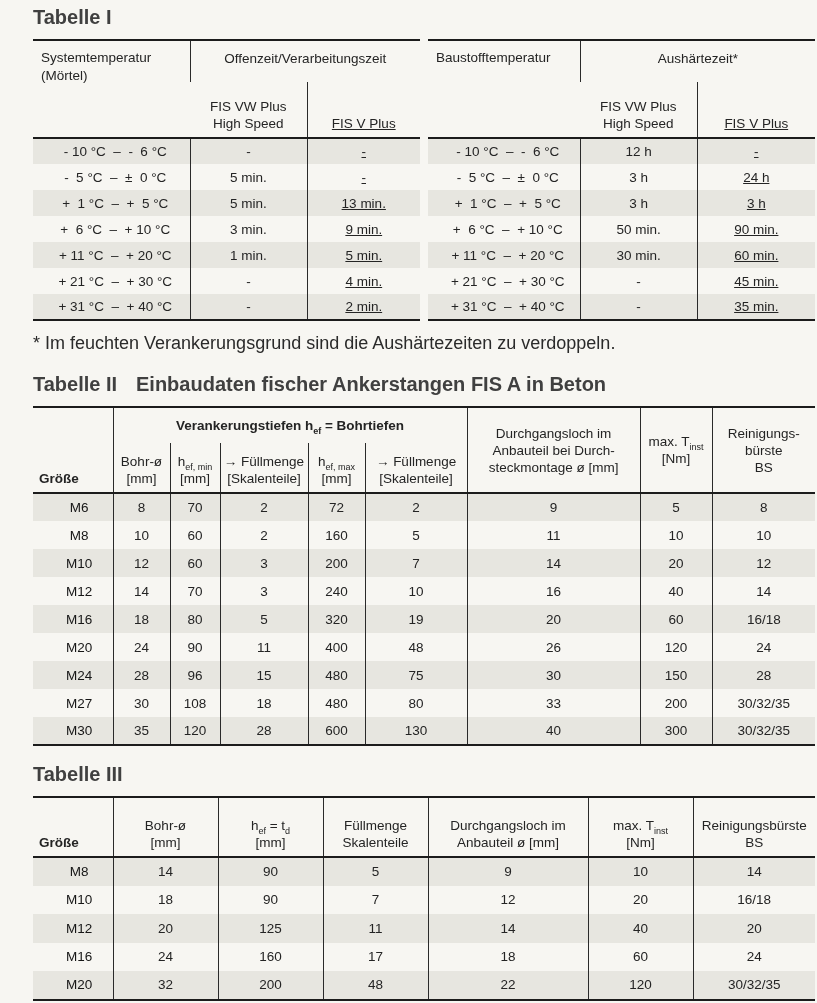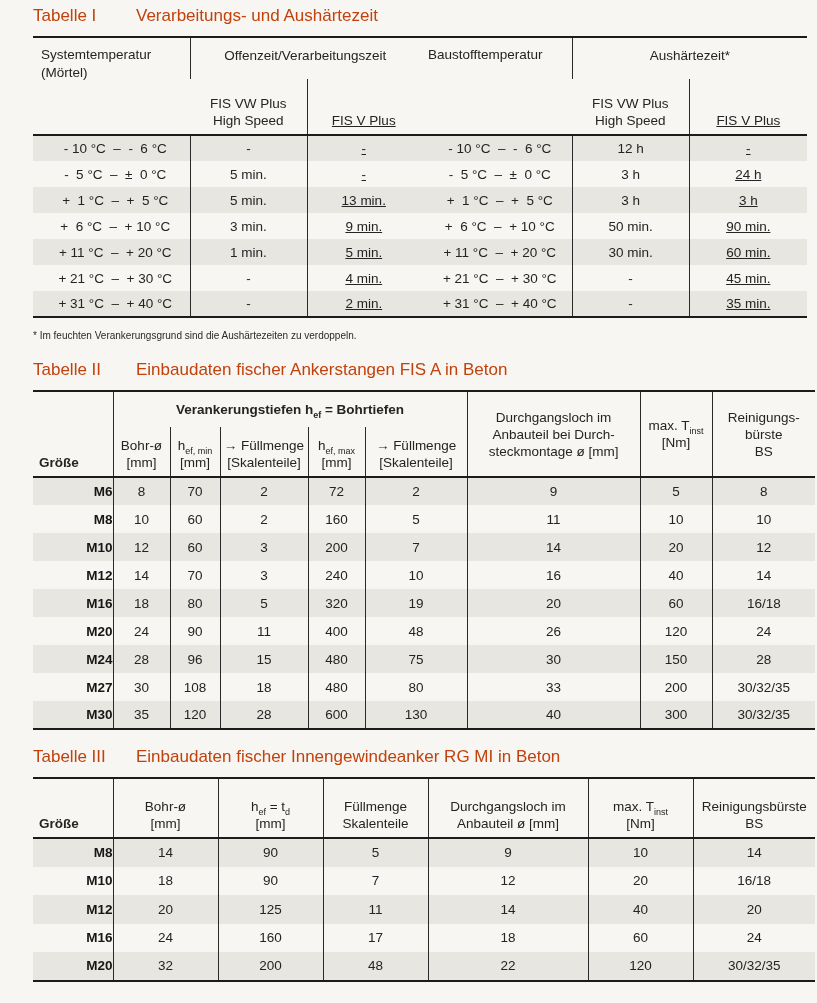--- a/index.html
+++ b/index.html
@@ -7,21 +7,21 @@
     width: 817px; height: 1003px;
     background: #f7f6f2;
     font-family: "Liberation Sans", "DejaVu Sans", sans-serif;
     color: #222;
     overflow: hidden;
   }
   .page { padding: 6px 0 0 33px; width: 782px; }
 
   .tbl-title {
     display: flex; align-items: baseline;
-    font-weight: normal; font-size: 17px; color: #c2410c;
+    font-weight: bold; font-size: 20px; color: #404040;
     margin: 0 0 10px 0;
   }
   .tbl-title .lbl { display: inline-block; min-width: 103px; }
 
   table {
     border-collapse: collapse;
     table-layout: fixed;
     font-size: 13.5px;
     color: #242424;
     border-top: 2.5px solid #1c1c1c;
@@ -29,63 +29,62 @@
   th, td { padding: 0; font-weight: normal; }
   thead th { vertical-align: bottom; padding-bottom: 5px; line-height: 17px; }
   tbody tr:first-child td { border-top: 2px solid #1c1c1c; }
   tbody tr:last-child td  { border-bottom: 2.2px solid #1c1c1c; }
   tbody tr:nth-child(odd) { background: #e7e6e0; }
   tbody td { text-align: center; }
   sub { font-size: 9px; line-height: 0; }
   .ln { text-align: center; }
 
   
-  .t1-wrap { display: flex; }
+  .t1-wrap { display: flex; gap: 8px; }
   .t1 tbody tr { height: 26px; }
   .t1 thead tr.h1 { height: 42px; }
   .t1 thead tr.h2 { height: 56px; }
   .t1 th.corner { vertical-align: top; padding-top: 8px; text-align: left; padding-left: 8px; line-height: 18px; }
   .t1 th.group  { vertical-align: top; padding-top: 9px; text-align: center; }
   .t1 th.group, .t1 td:nth-child(2) { border-left: 1.5px solid #2a2a2a; }
   .t1 th.sub2,  .t1 td:nth-child(3) { border-left: 1.5px solid #2a2a2a; text-decoration: underline; }
   .t1 td:first-child { text-align: center; padding-left: 8px; white-space: pre; }
 
   
   .t2 tbody tr { height: 28px; }
   .t2 thead tr.h1 { height: 36px; }
   .t2 thead tr.h2 { height: 50px; }
   .t2 th.groesse { vertical-align: bottom; text-align: left; padding-left: 6px; font-weight: bold;
                    border-right: 1.5px solid #2a2a2a; }
   .t2 th.group { font-weight: bold; vertical-align: middle; padding-bottom: 0; }
   .t2 th.mid3 { vertical-align: middle; padding-bottom: 0; border-left: 1.5px solid #2a2a2a; }
   .t2 thead tr.h2 th + th { border-left: 1.5px solid #2a2a2a; }
   .t2 tbody td + td { border-left: 1.5px solid #2a2a2a; }
   .t2 tbody td:first-child, .t3 tbody td:first-child {
-    text-align: right; padding-left: 13px; font-weight: bold; color: #161616;
+    text-align: center; padding-left: 13px; font-weight: normal; color: #161616;
   }
 
   
   .t3 tbody tr { height: 28.5px; }
   .t3 thead tr { height: 60px; }
   .t3 th.groesse { vertical-align: bottom; text-align: left; padding-left: 6px; font-weight: bold; }
   .t3 thead th + th { border-left: 1.5px solid #2a2a2a; }
   .t3 tbody td + td { border-left: 1.5px solid #2a2a2a; }
 
-  .footnote { font-size: 10px; color: #2a2a2a; margin: 12px 0 0 0; }
+  .footnote { font-size: 18px; color: #2a2a2a; margin: 12px 0 0 0; }
   .sec-gap1 { margin-top: 19px; }
   .sec-gap2 { margin-top: 17px; }
 </style>
 </head>
 <body>
 
 <div class="page">
 
   <div class="tbl-title">
     <span class="lbl">Tabelle I</span>
-    <span>Verarbeitungs- und Aushärtezeit</span>
   </div>
 
   <div class="t1-wrap">
 
     <table class="t1" style="width:387px;">
       <colgroup>
         <col style="width:157px">
           <col style="width:117px">
           <col style="width:113px">
       </colgroup>
@@ -367,21 +366,20 @@
           <td>130</td>
           <td>40</td>
           <td>300</td>
           <td>30/32/35</td>
         </tr>
       </tbody>
   </table>
 
   <div class="tbl-title sec-gap2">
     <span class="lbl">Tabelle III</span>
-    <span>Einbaudaten fischer Innengewindeanker RG MI in Beton</span>
   </div>
 
   <table class="t3" style="width:782px;">
     <colgroup>
       <col style="width:80px">
         <col style="width:105px">
         <col style="width:105px">
         <col style="width:105px">
       <col style="width:160px">
         <col style="width:105px">

